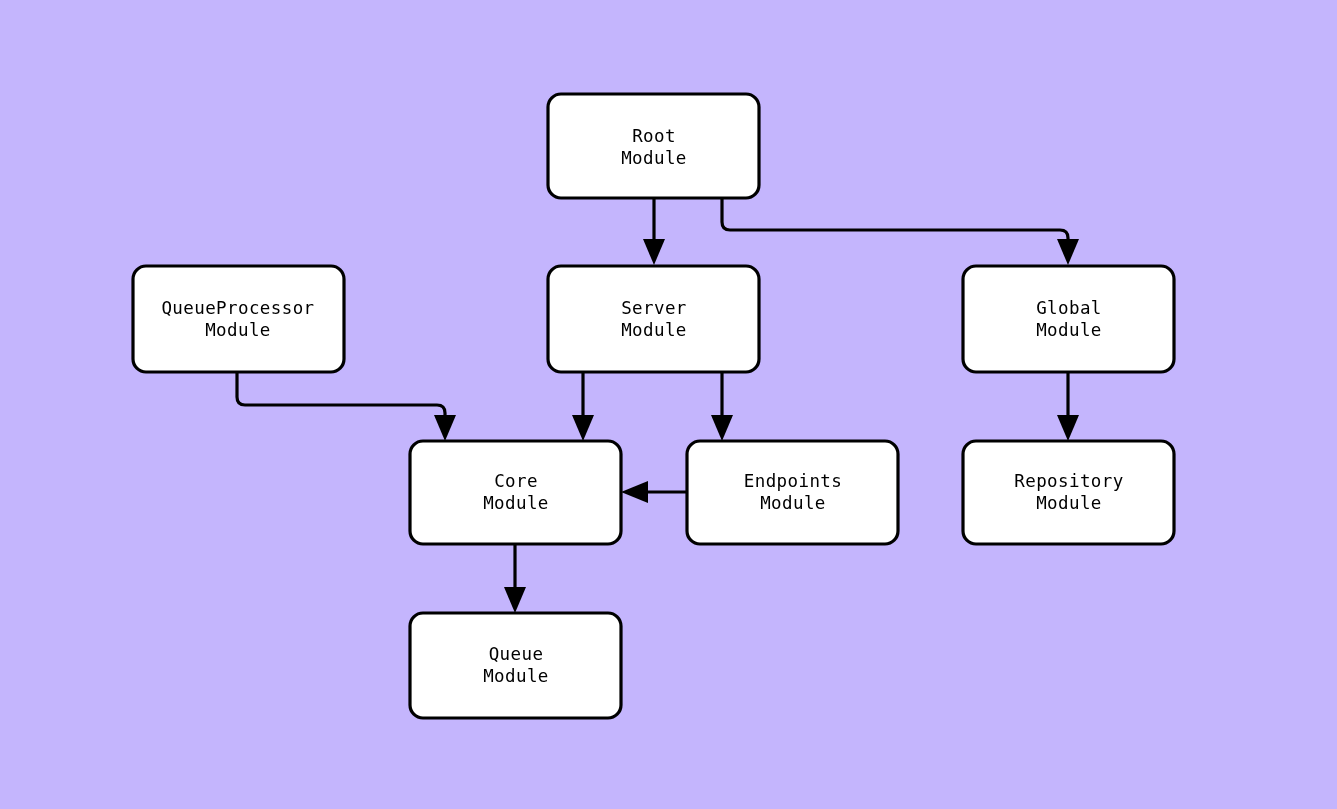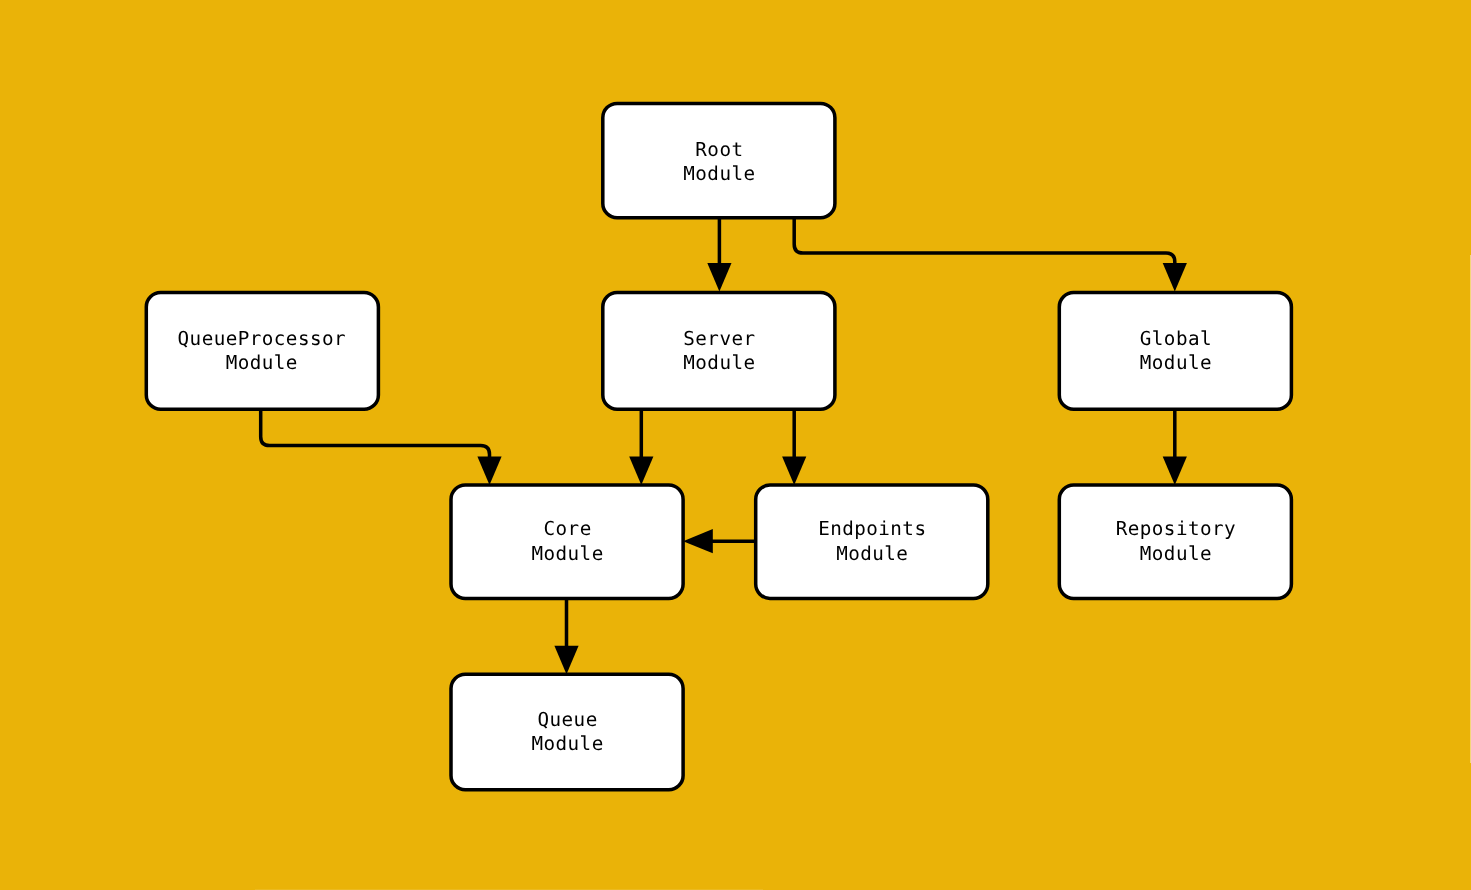--- a/index.html
+++ b/index.html
@@ -10,21 +10,21 @@
   body {
     width: 1337px;
     height: 809px;
     overflow: hidden;
     font-family: "DejaVu Sans Mono", "Liberation Mono", monospace;
   }
   #diagram-root {
     position: relative;
     width: 1337px;
     height: 809px;
-    background: #eab308;
+    background: #c4b5fd;
   }
   svg#diagram-svg {
     display: block;
     width: 1337px;
     height: 809px;
   }
   .node-box {
     fill: #ffffff;
     stroke: #000000;
     stroke-width: 3.2;

